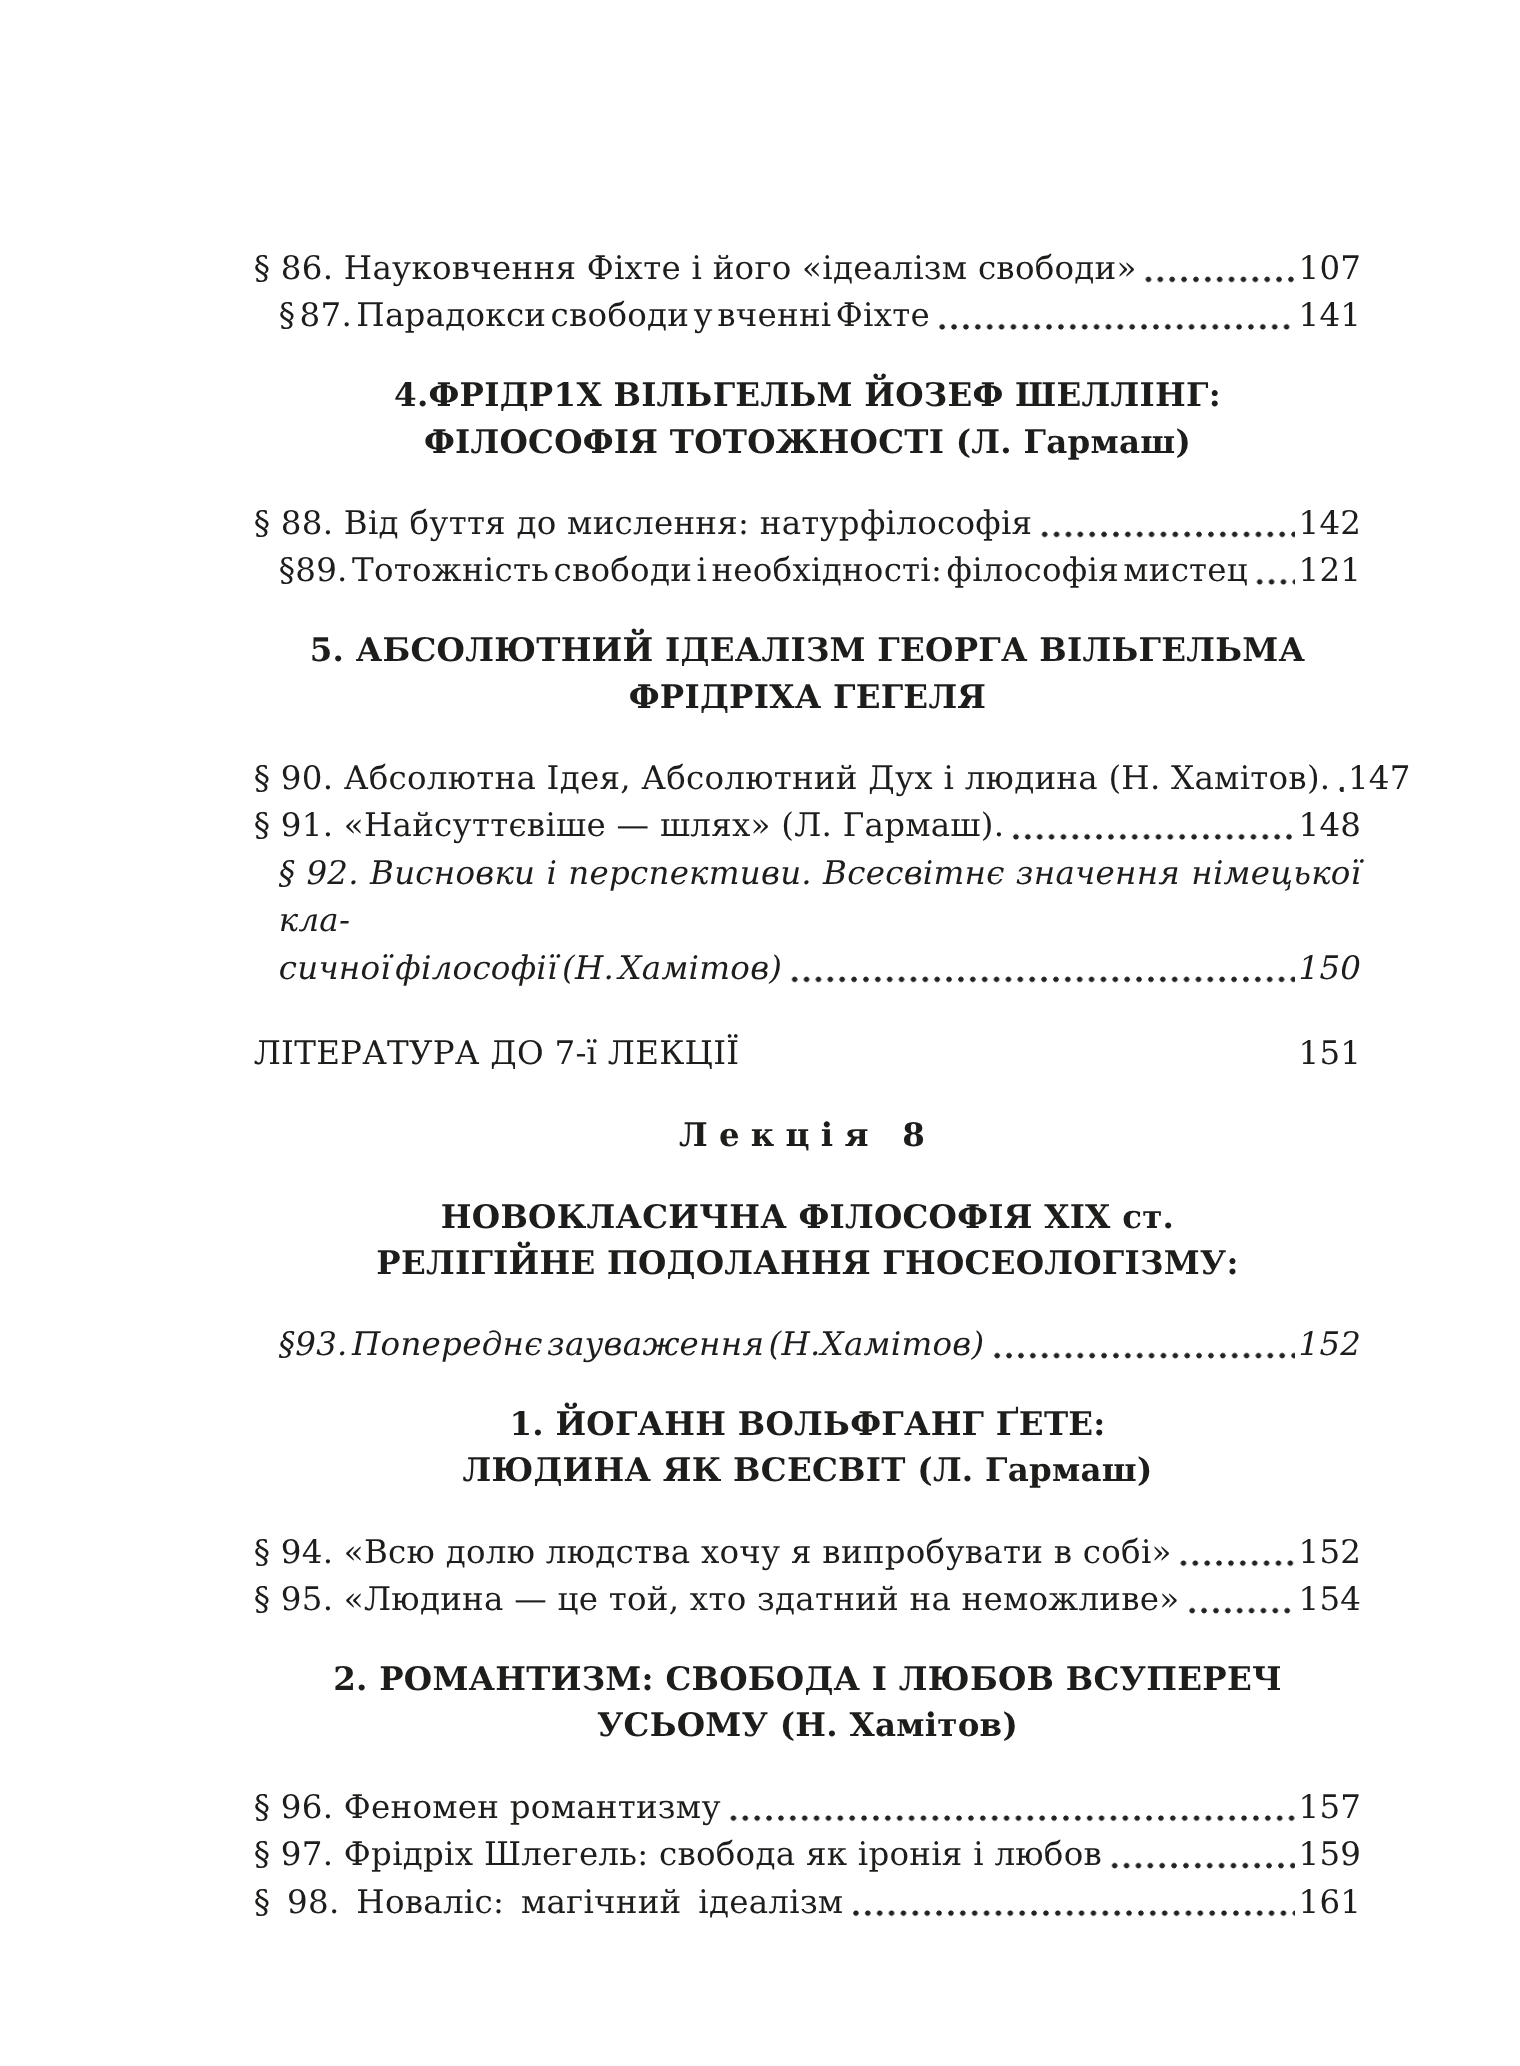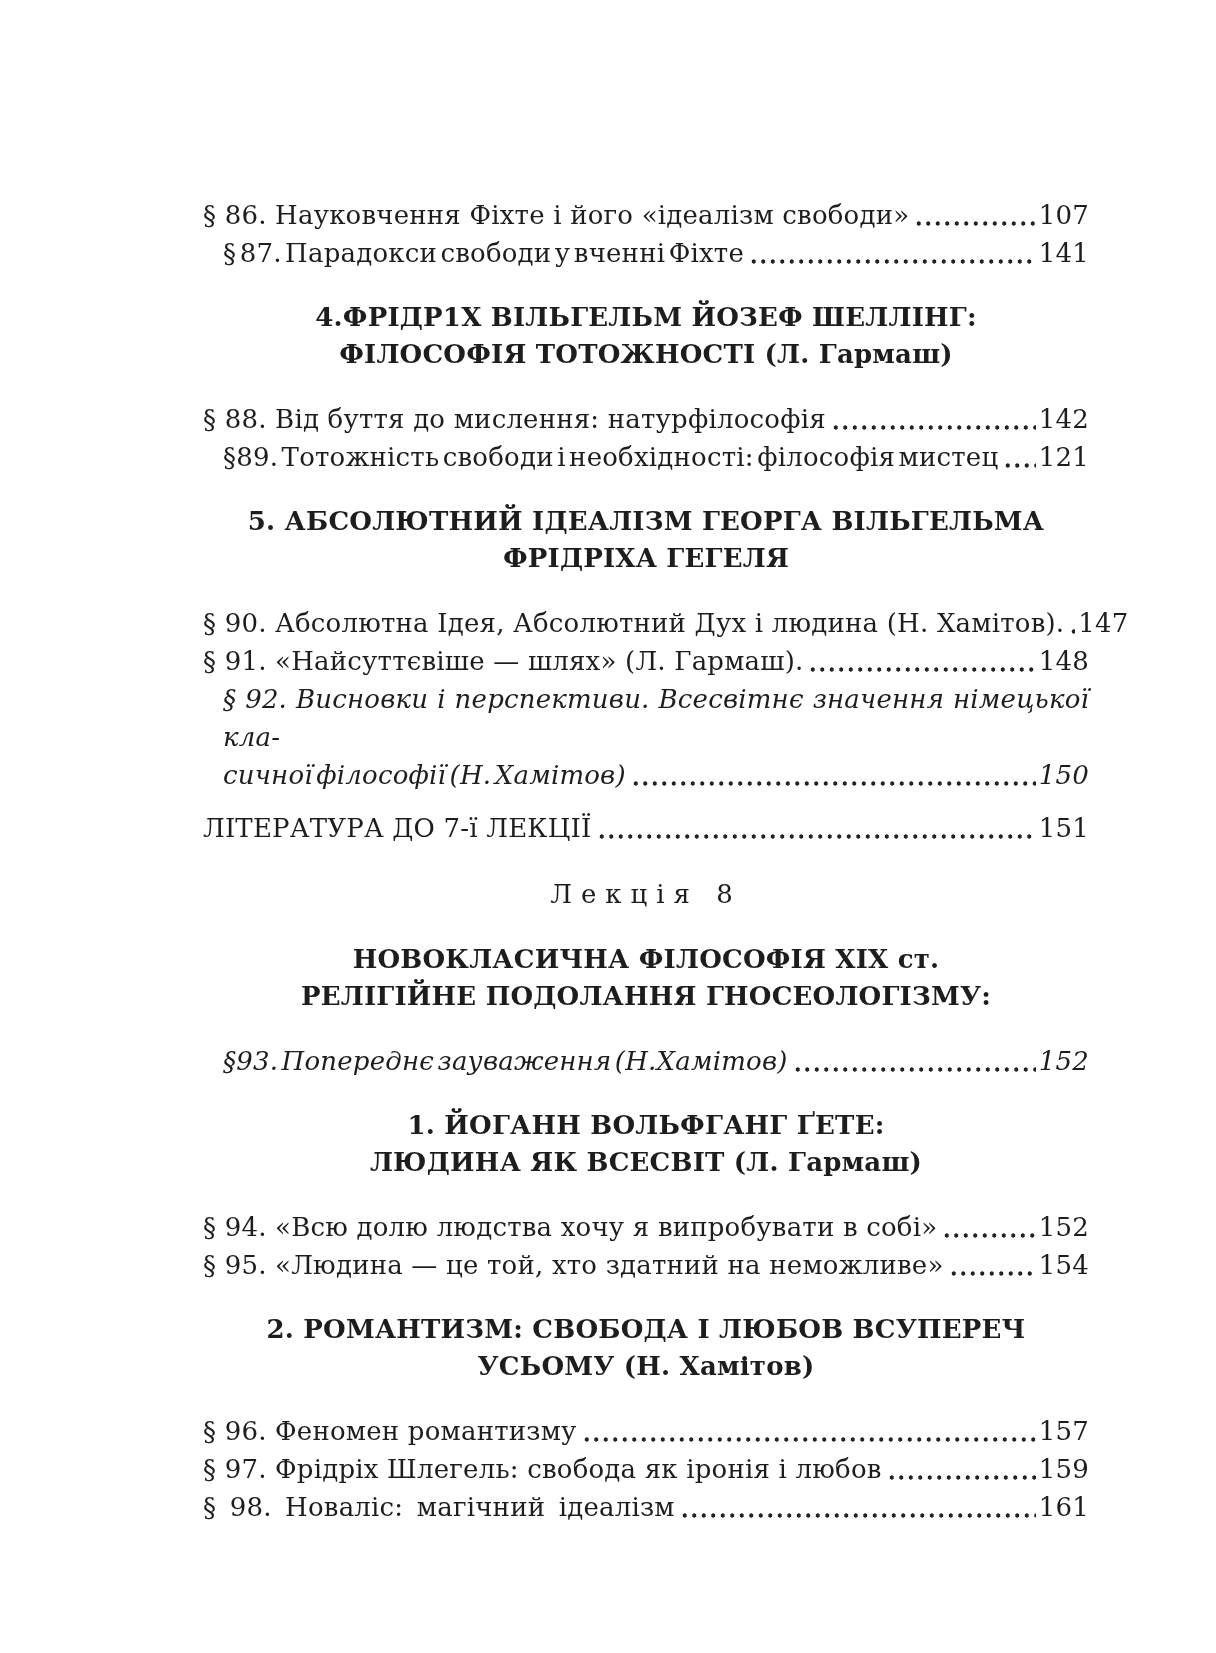--- a/index.html
+++ b/index.html
@@ -45,26 +45,26 @@
   .it { font-style: italic; }
   .tight { word-spacing: -5px; margin-left: 20px; }
   .wide { word-spacing: 5px; }
   .heading {
     font-weight: 700;
     text-align: center;
     line-height: 37px;
     margin: 27px 0;
   }
   .lecture {
-    font-weight: 400;
+    font-weight: 700;
     text-align: center;
     letter-spacing: 9px;
     margin: 28px 0;
   }
-  .standalone { margin-top: 15px; }
+  .standalone { margin-top: 30px; align-items: flex-end; }
   .wrap-line1 {
     text-align: justify;
     text-align-last: justify;
   }
 </style>
 </head>
 <body>
 
 <div class="toc" id="toc-root">
     <div class="row entry">

